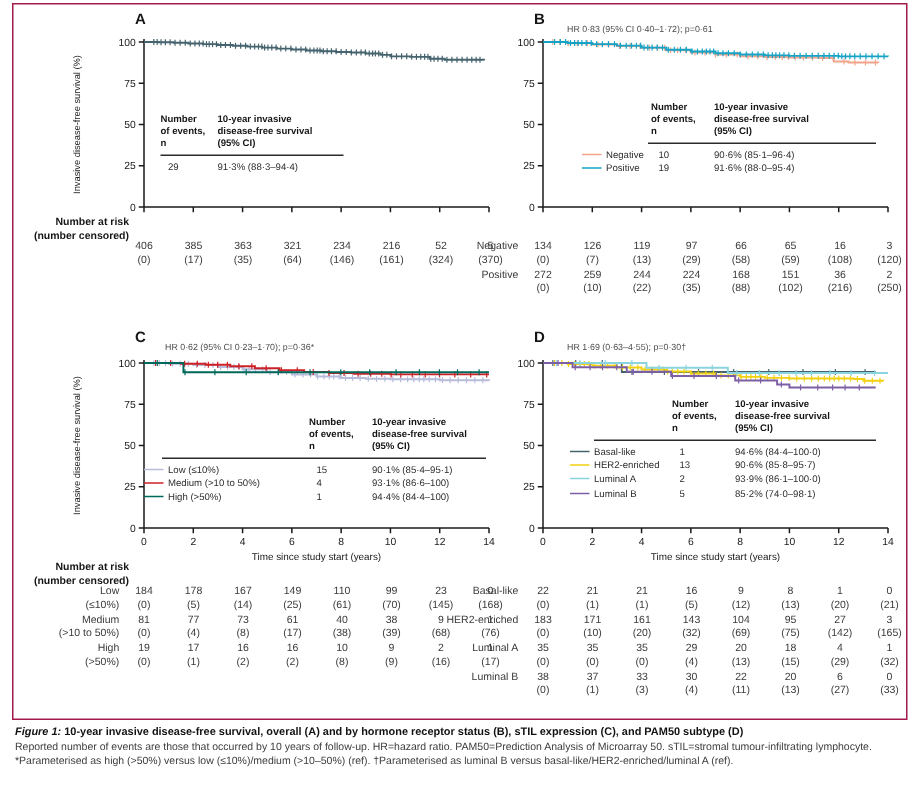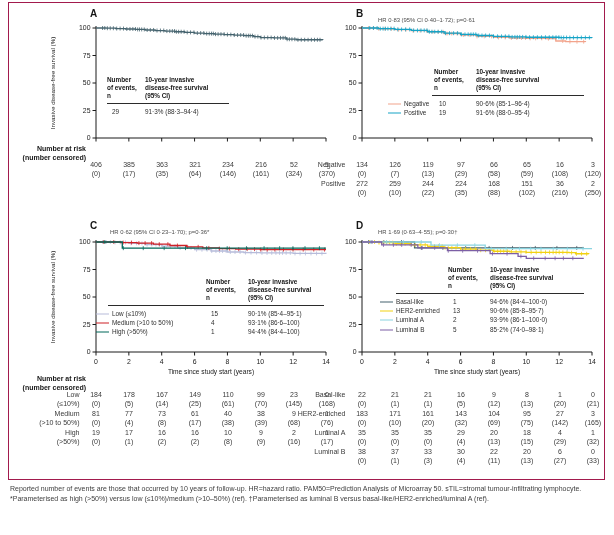--- a/index.html
+++ b/index.html
@@ -1048,14 +1048,18 @@
         </div>
         <div class="ar-cell">
           <div>0</div>
           <div>(33)</div>
         </div>
       </div>
     </div>
   </div>
 
 <div class="caption">
+  <div class="cap-line1">
+    <span class="cap-fig">Figure 1:</span>
+    <span class="cap-title">10-year invasive disease-free survival, overall (A) and by hormone receptor status (B), sTIL expression (C), and PAM50 subtype (D)</span>
+  </div>
   <div class="cap-body">Reported number of events are those that occurred by 10 years of follow-up. HR=hazard ratio. PAM50=Prediction Analysis of Microarray 50. sTIL=stromal tumour-infiltrating lymphocyte. *Parameterised as high (&gt;50%) versus low (≤10%)/medium (&gt;10–50%) (ref). †Parameterised as luminal B versus basal-like/HER2-enriched/luminal A (ref).</div>
 </div>
 
 </body></html>

